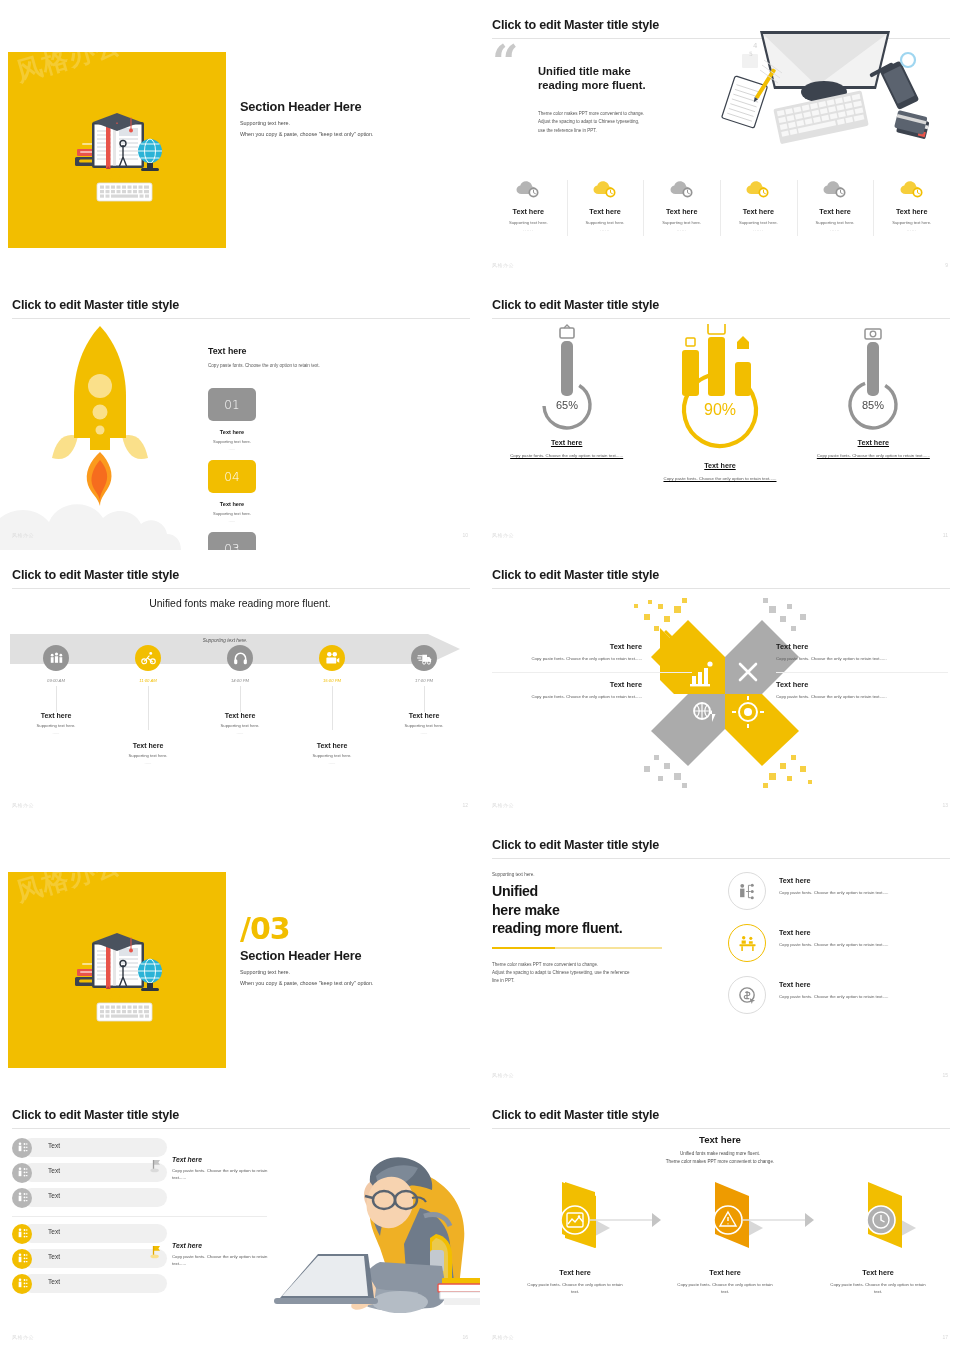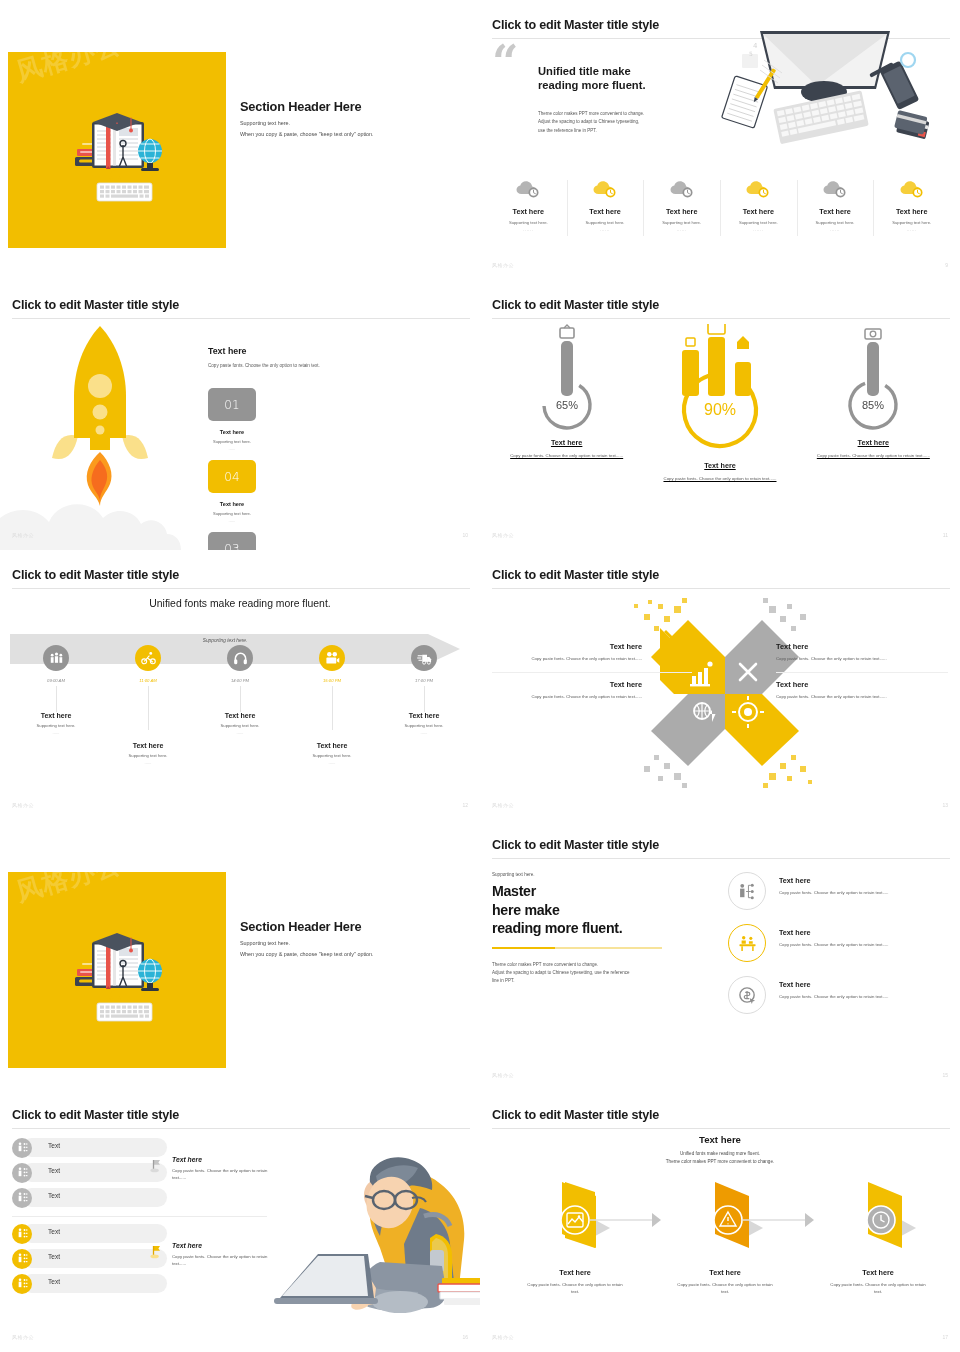--- a/index.html
+++ b/index.html
@@ -782,33 +782,34 @@
           <rect x="87" y="95" width="5" height="3.2"></rect>
           <rect x="43" y="99.5" width="4" height="3.2"></rect>
             <rect x="48.5" y="99.5" width="4" height="3.2"></rect>
           <rect x="54" y="99.5" width="27" height="3.2"></rect>
           <rect x="82.5" y="99.5" width="4" height="3.2"></rect>
             <rect x="88" y="99.5" width="4" height="3.2"></rect>
         </g>
       </svg>
     </div>
     <div class="sec-right">
+      <div class="sec-num">/03</div>
       <div class="sec-head">Section Header Here</div>
       <div class="sec-sub">Supporting text here.</div>
       <div class="sec-sub2">When you copy &amp; paste, choose "keep text only" option.</div>
     </div>
   </div>
 
   <div class="slide">
     <div class="mtitle">Click to edit Master title style</div>
     <div class="title-rule"></div>
     <div class="u-left">
       <div class="u-sup">Supporting text here.</div>
       <div class="u-big">
-        <div>Master</div>
+        <div>Unified</div>
         <div>here make</div>
         <div>reading more fluent.</div>
       </div>
       <div class="u-rule"></div>
       <div class="u-p">
         <div>Theme color makes PPT more convenient to change.</div>
         <div>Adjust the spacing to adapt to Chinese typesetting, use the reference</div>
         <div>line in PPT.</div>
       </div>
     </div>

